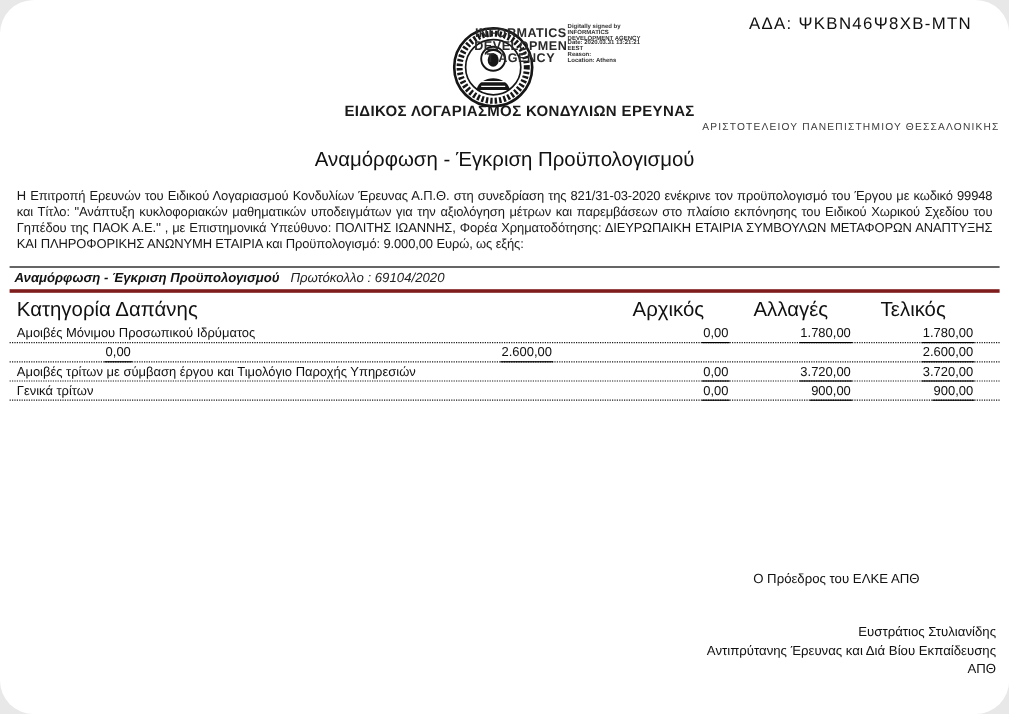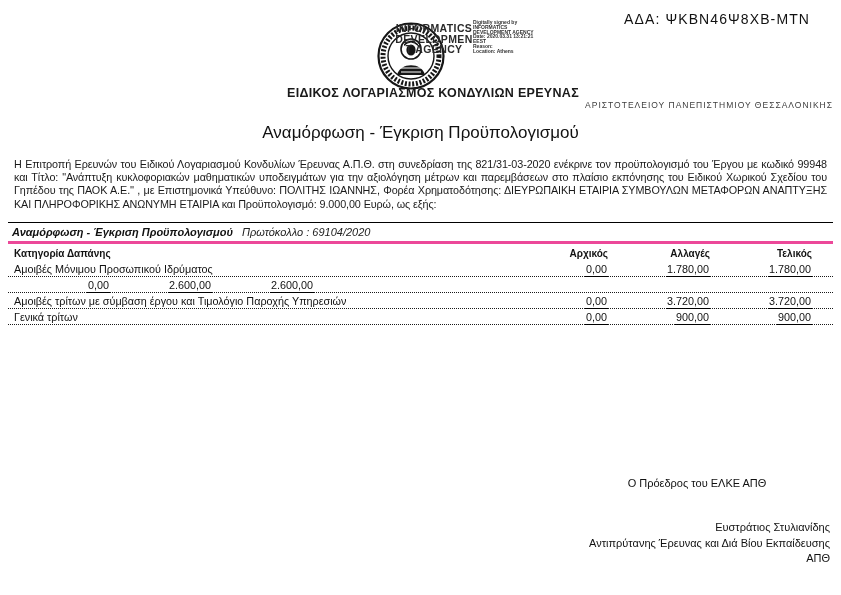--- a/index.html
+++ b/index.html
@@ -1,19 +1,19 @@
 <!DOCTYPE html>
 <html><head>
 <meta charset="utf-8">
 <style>
   html,body { margin:0; padding:0; background:#e8e8e8; }
   .page {
     position:relative; width:841px; height:595px; margin:0 auto;
     background:#ffffff; overflow:hidden;
-    font-family:"Liberation Sans", sans-serif; color:#111;
+    font-family:"Liberation Sans", sans-serif; color:#111;border-radius:28px;
   }
   
   .ada { position:absolute; top:11px; right:31px; font-size:14px; letter-spacing:1.1px; color:#111; }
 
   
   .seal { position:absolute; left:377px; top:22px; width:68px; height:68px; }
   .stamp-big {
     position:absolute; left:394px; top:23px; width:80px;
     font-size:10.5px; line-height:10.5px; font-weight:bold; letter-spacing:0.4px;
     color:#2a2a2a; text-align:center;
@@ -40,36 +40,37 @@
 
   .body-par {
     position:absolute; left:14px; top:158px; width:813px;
     font-size:10.8px; line-height:13.2px; letter-spacing:-0.1px;
     text-align:justify; color:#1a1a1a;
   }
 
   
   .band {
     position:absolute; left:8px; top:222px; width:817px;
-    border-top:1px solid #000; border-bottom:3px solid #ec4899;
+    border-top:1px solid #000; border-bottom:3px solid #7f1d1d;
     padding:3px 4px 3px 4px; font-size:11px;
   }
   .band .bt { font-weight:bold; font-style:italic; }
   .band .pl { font-style:italic; color:#222; margin-left:6px; }
   .band .pv { font-style:italic; color:#222; }
 
   
   .tbl { position:absolute; left:8px; top:246px; width:825px; }
-  .thead { display:flex; font-weight:bold; font-size:10px; padding:2px 21px 2px 0; }
+  .thead { display:flex; font-weight:normal; font-size:17px; padding:2px 21px 2px 0; }
   .thead .cat { flex:1; padding-left:6px; }
-  .thead .num { width:102px; text-align:right; }
+  .thead .num { width:102px; text-align:center; }
   .trow {
     display:flex; height:15px; border-bottom:1px dotted #1a1a1a;
     font-size:10.8px; line-height:13px; padding-right:21px;
     align-items:flex-end;
+    justify-content:space-between;
   }
   .trow .cat { flex:1; padding-left:6px; white-space:nowrap; overflow:hidden; }
   .trow .num { width:102px; display:flex; justify-content:flex-end; align-items:flex-end; }
   .trow .num .val { border-bottom:1px solid #000; margin-bottom:-1px; padding:0 1px; }
 
   
   .sig-role  { position:absolute; left:564px; top:477px; width:266px; text-align:center; font-size:11px; }
   .sig-block { position:absolute; left:564px; top:520px; width:266px; text-align:right; font-size:11px; line-height:15.5px; }
 </style>
 </head>

